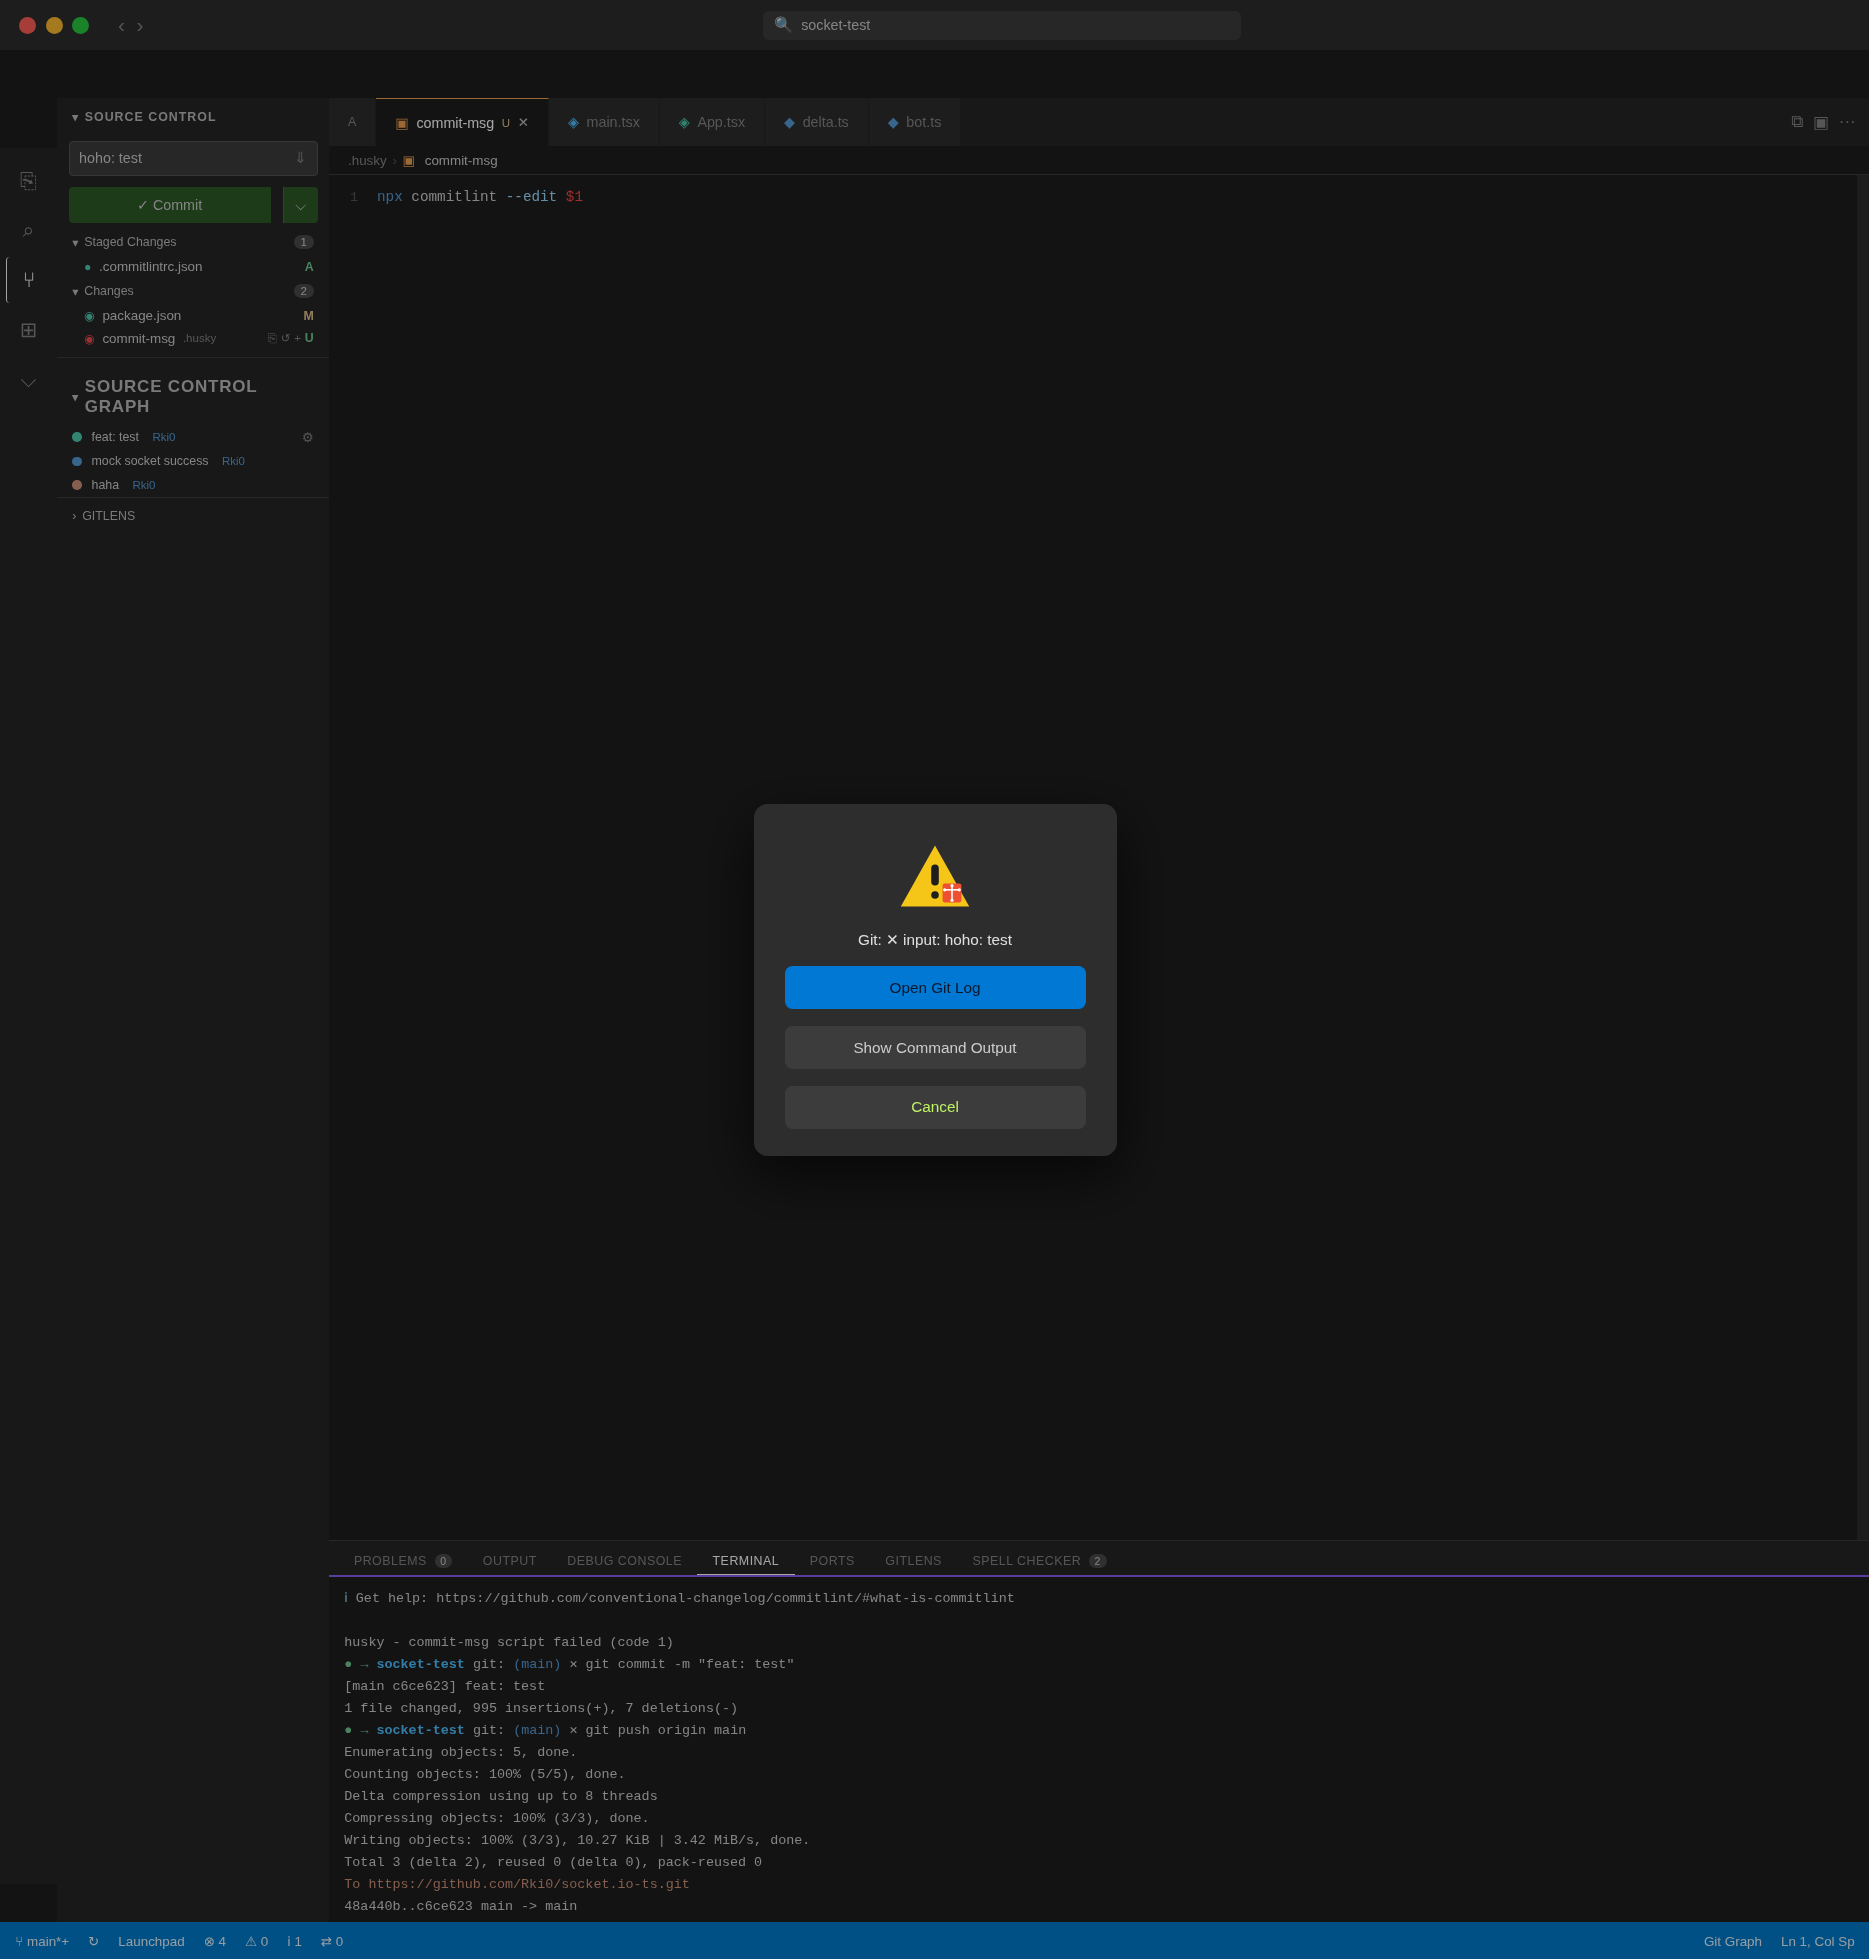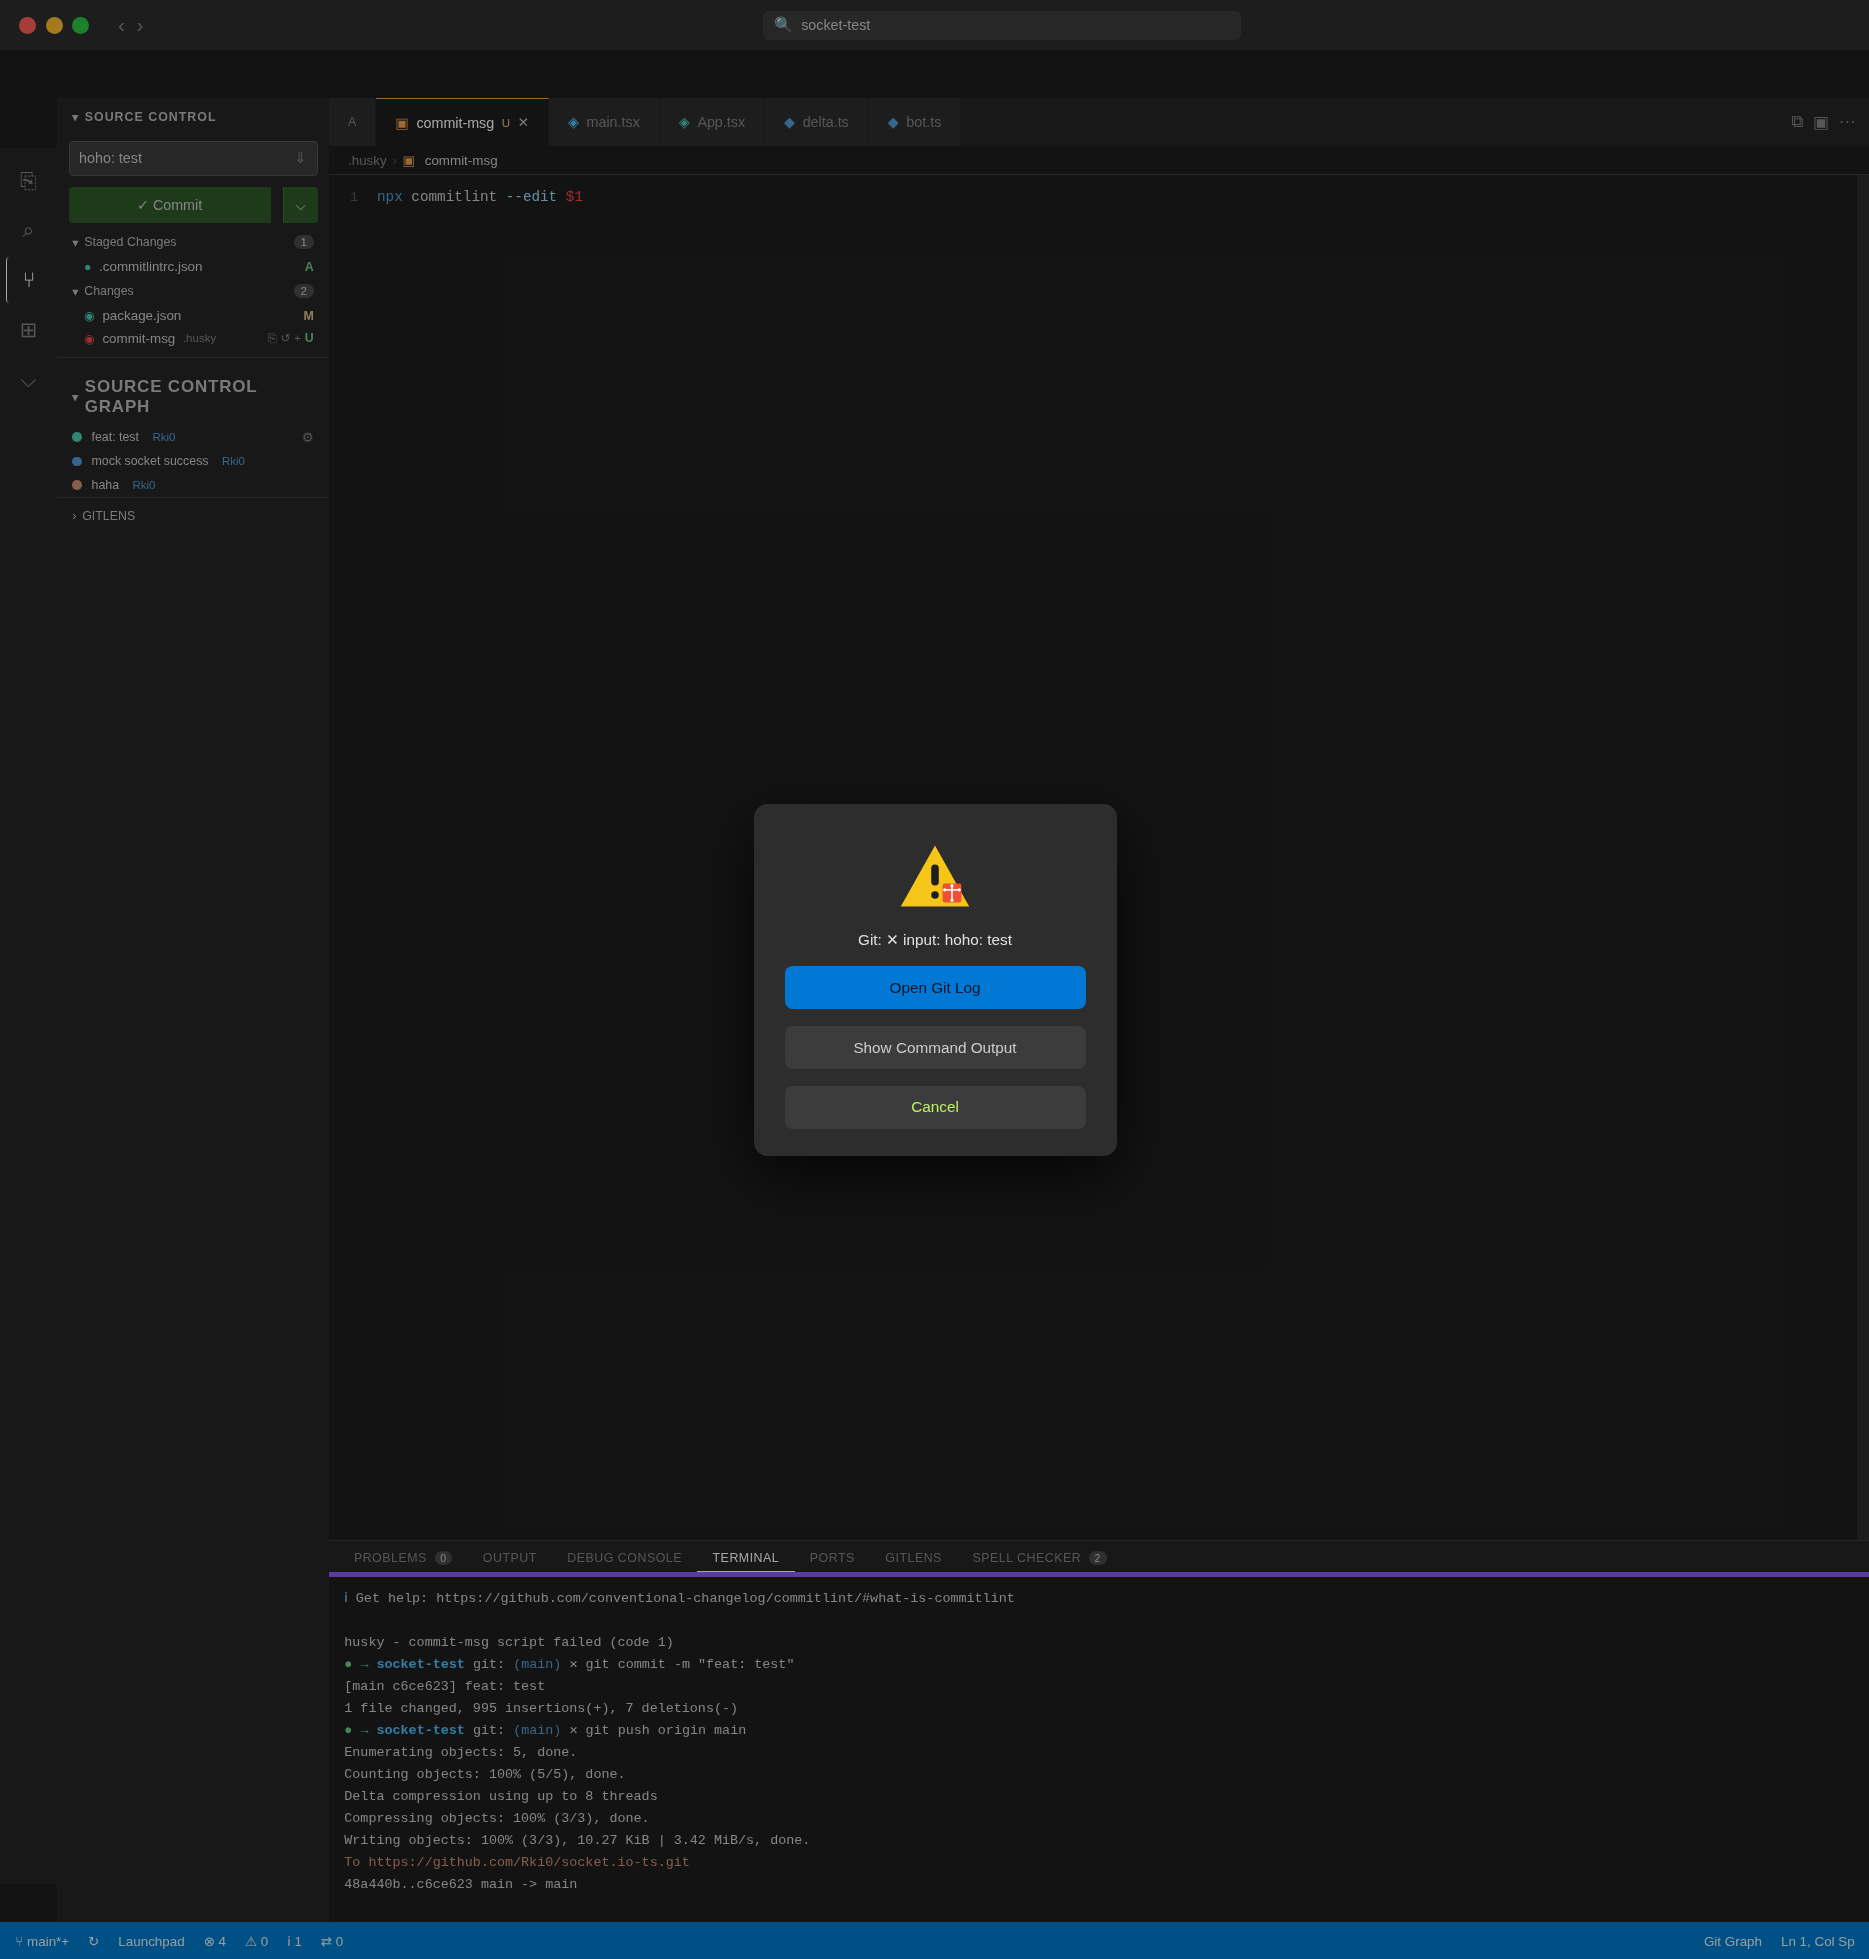--- a/index.html
+++ b/index.html
@@ -366,21 +366,21 @@
       display: flex;
       flex-direction: column;
     }
     .terminal-tabs {
       height: 36px;
       background: #252526;
       display: flex;
       align-items: flex-end;
       padding: 0 9.6px;
       gap: 0;
-      border-bottom: 5px solid #8b5cf6;
+      border-bottom: 2px solid #8b5cf6;
     }
     .term-tab {
       padding: 5.7px 15.3px;
       font-size: 12.4px;
       color: #858585;
       cursor: pointer;
       border-bottom: 1.9px solid transparent;
       text-transform: uppercase;
       letter-spacing: 0.5px;
     }
@@ -749,20 +749,23 @@
         <div class="term-line">
           <span>  Delta compression using up to 8 threads</span>
         </div>
         <div class="term-line">
           <span>  Compressing objects: 100% (3/3), done.</span>
         </div>
         <div class="term-line">
           <span>  Writing objects: 100% (3/3), 10.27 KiB | 3.42 MiB/s, done.</span>
         </div>
         <div class="term-line">
+          <span>  Total 3 (delta 2), reused 0 (delta 0), pack-reused 0</span>
+        </div>
+        <div class="term-line">
           <span style="color:#ce9178;">  To https://github.com/Rki0/socket.io-ts.git</span>
         </div>
         <div class="term-line">
           <span>    48a440b..c6ce623  main -&gt; main</span>
         </div>
 
       </div>
     </div>
   </div>
 </div>

